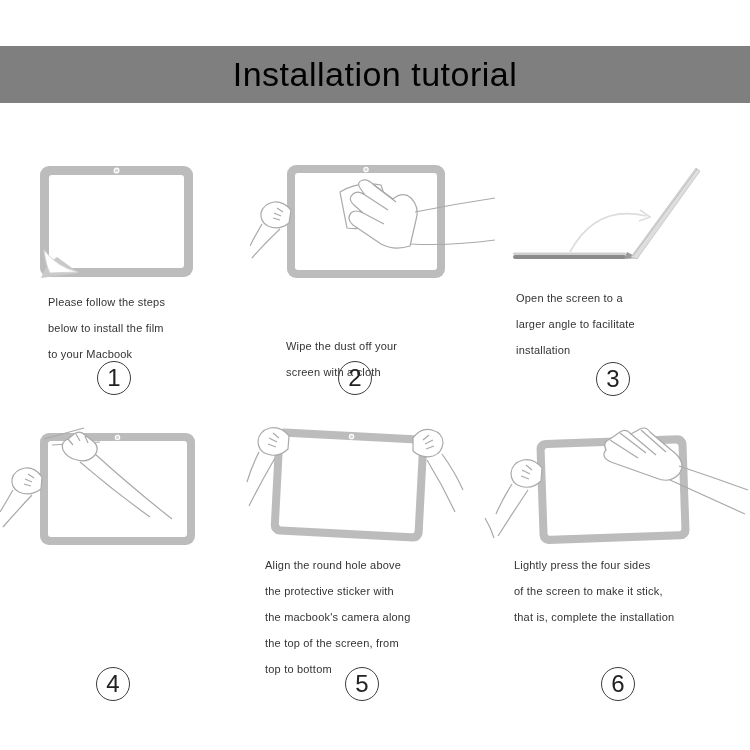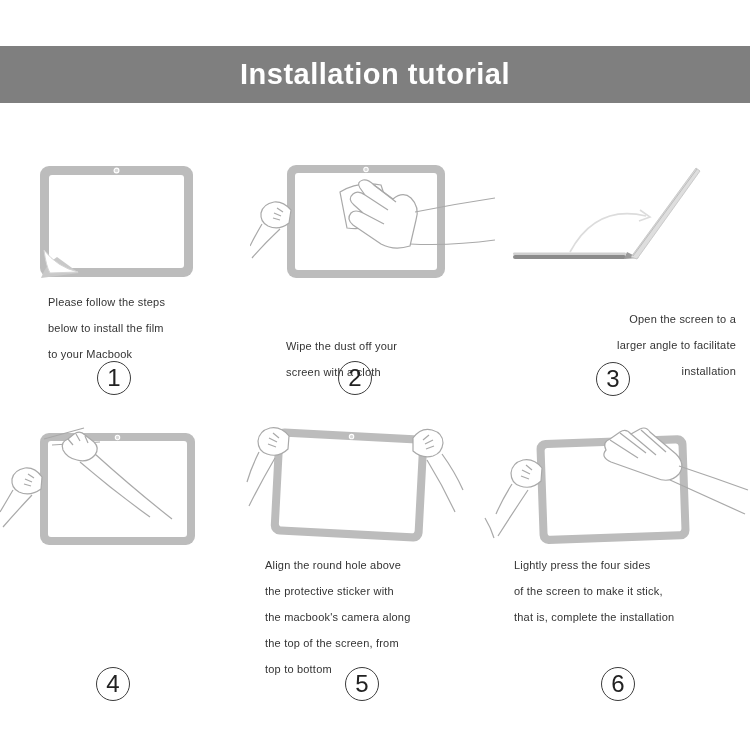--- a/index.html
+++ b/index.html
@@ -11,32 +11,32 @@
     overflow: hidden;
   }
   .page { position: absolute; inset: 0; width: 750px; height: 750px; background: #fff; }
 
   .header-bar {
     position: absolute; left: 0; top: 46px; width: 750px; height: 57px;
     background: #7f7f7f;
     display: flex; align-items: center; justify-content: center;
   }
   .header-title {
-    color: #ffffff; font-size: 29px; font-weight: 700; letter-spacing: 0.5px;
+    color: #000000; font-size: 34px; font-weight: 400; letter-spacing: 0.5px;
   }
 
   .caption {
     position: absolute;
     font-size: 11px; line-height: 26px; color: #333333;
     letter-spacing: 0.2px;
     white-space: pre-line;
   }
   #caption-1 { left: 48px;  top: 289px; width: 200px; }
   #caption-2 { left: 286px; top: 289px; width: 210px; margin-top: 44px; }
-  #caption-3 { left: 516px; top: 306px; width: 220px; text-align: right; }
+  #caption-3 { left: 516px; top: 285px; width: 220px; }
   #caption-4 { left: 41px;  top: 552px; width: 200px; }
   #caption-5 { left: 265px; top: 552px; width: 225px; }
   #caption-6 { left: 514px; top: 552px; width: 236px; }
 
   .step-number {
     position: absolute;
     width: 34px; height: 34px;
     border: 1.6px solid #3d3d3d; border-radius: 50%;
     box-sizing: border-box;
     display: flex; align-items: center; justify-content: center;

